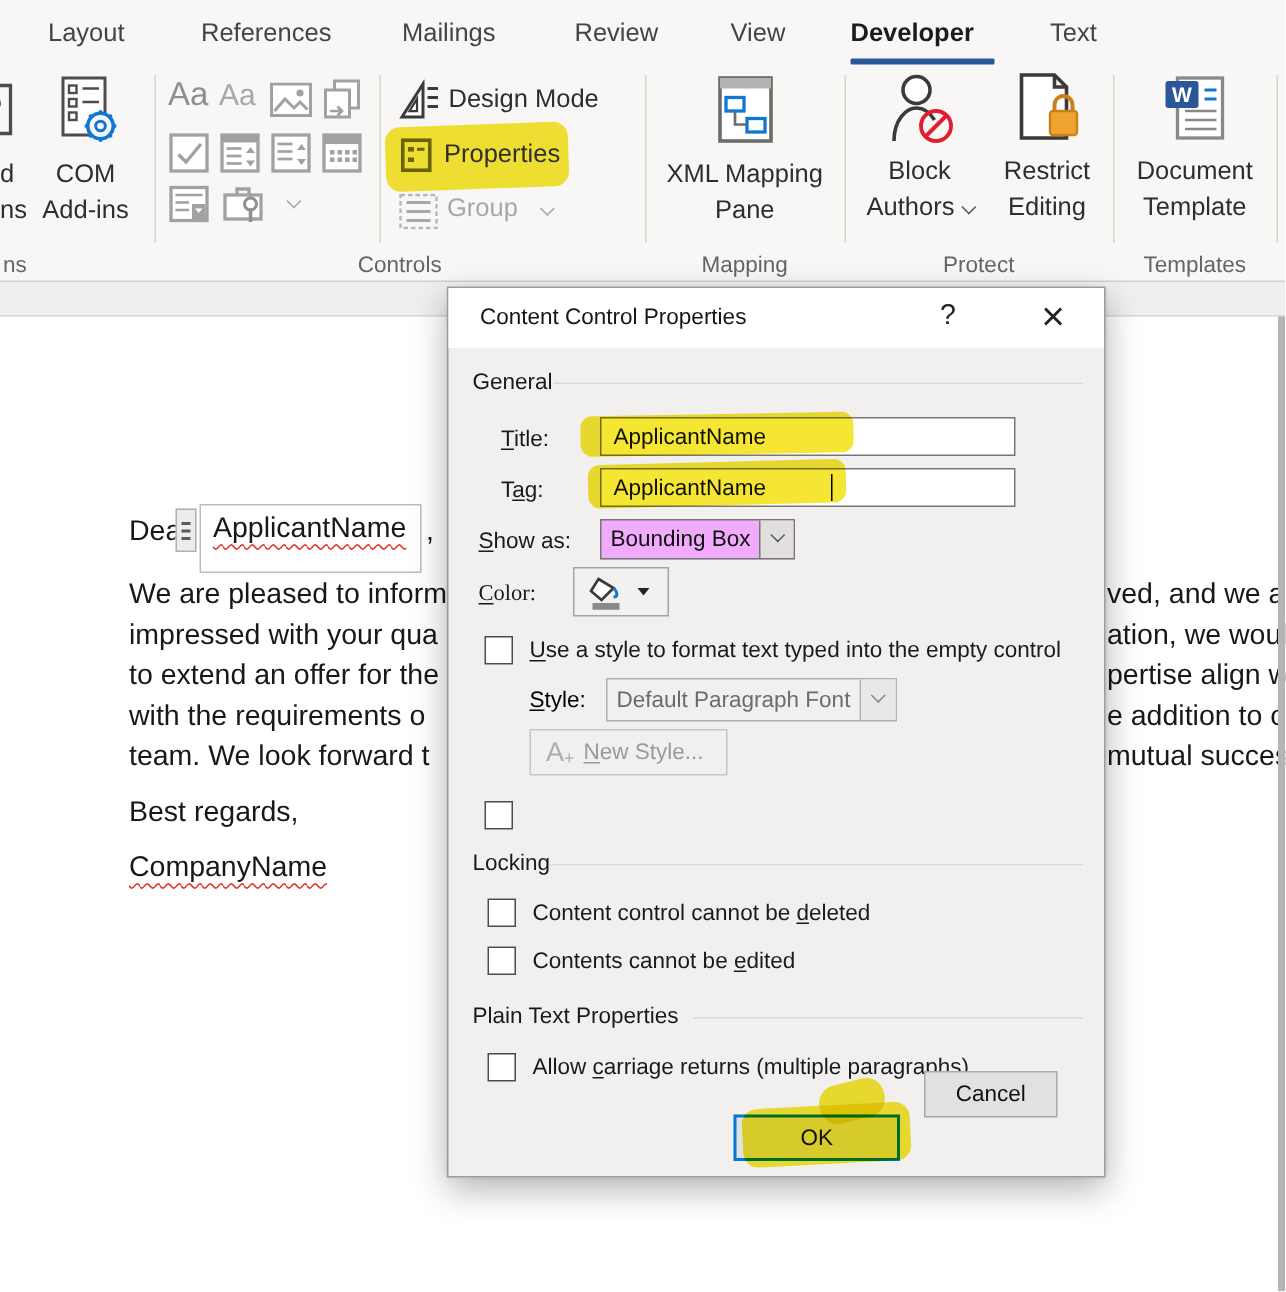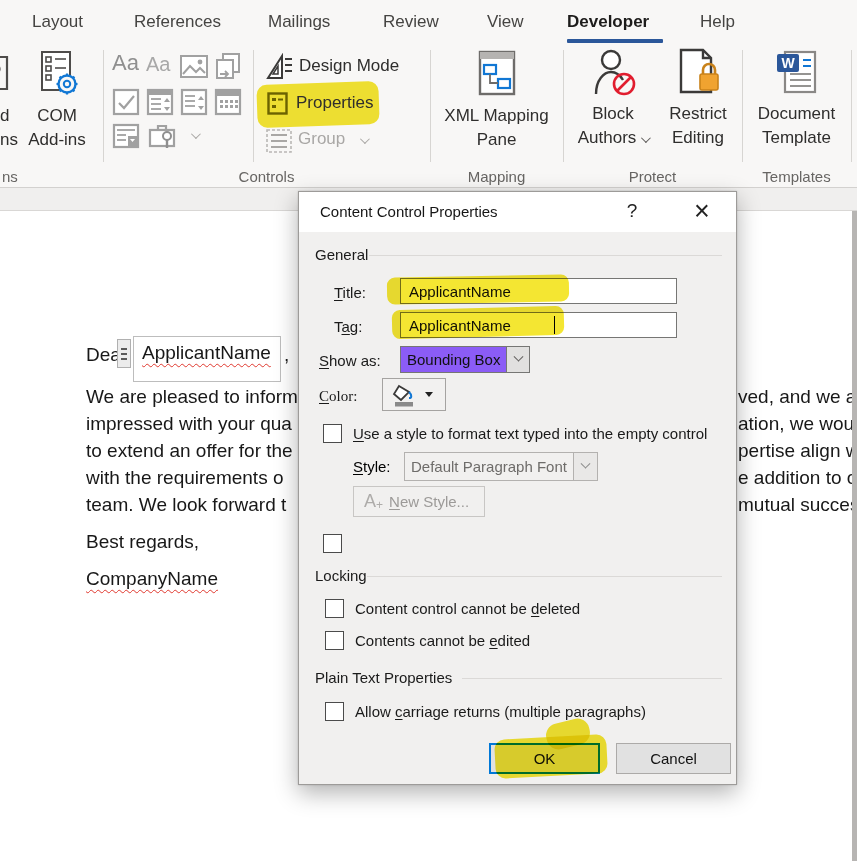--- a/index.html
+++ b/index.html
@@ -49,21 +49,21 @@
   .dlg-help { position:absolute; left:318px; top:8px; width:30px; height:26px; font-size:19px; color:#222; text-align:center; cursor:default; }
   .dlg-close { position:absolute; left:382px; top:2px; width:42px; height:34px; font-size:27px; font-weight:300;
     color:#222; text-align:center; line-height:34px; cursor:default; }
   .sect { position:absolute; font-size:15px; color:#1a1a1a; }
   .rule { position:absolute; height:1px; background:#dbd9d7; }
   .lbl { position:absolute; font-size:15px; color:#1a1a1a; white-space:nowrap; }
   .lbl.dis { color:#000000; }
   .u { text-decoration:underline; text-underline-offset:2px; }
   .inp { position:absolute; background:#fff; border:1px solid #767674; display:flex; align-items:center;
     padding-left:8px; font-size:15px; color:#111; }
-  .combo { position:absolute; border:1px solid #767674; background:#8b5cf6; display:flex; }
+  .combo { position:absolute; border:1px solid #767674; background:#f0abfc; display:flex; }
   .combo .field { display:flex; align-items:center; padding:0 6px; font-size:15px; color:#111; flex:1; white-space:nowrap; }
   .combo .dd { width:28px; background:#e1e0df; border-left:1px solid #767674; display:flex; align-items:center; justify-content:center; }
   .combo .dd .chev { margin:0; transform:rotate(45deg) translate(-2px,-2px); }
   .combo.disabled { border-color:#b3b1af; background:#f1f0ef; }
   .combo.disabled .field { color:#6e6c6a; }
   .combo.disabled .dd { background:#e9e8e7; border-left-color:#b3b1af; }
   .combo.disabled .dd .chev { border-color:#8a8a8a; }
   .cb { position:absolute; width:19px; height:19px; background:#fff; border:1px solid #4b4b4b; }
   .btn { position:absolute; display:flex; align-items:center; justify-content:center;
     font-size:15px; color:#111; background:#e1e1e1; border:1px solid #acaaa8; cursor:default; }
@@ -80,21 +80,21 @@
 <div class="screen">
 
   <div class="ribbon-area">
 
     <div class="tab" style="left:32px">Layout</div>
     <div class="tab" style="left:134px">References</div>
     <div class="tab" style="left:268px">Mailings</div>
     <div class="tab" style="left:383px">Review</div>
     <div class="tab" style="left:487px">View</div>
     <div class="tab active" style="left:567px">Developer</div>
-    <div class="tab" style="left:700px">Help</div>
+    <div class="tab" style="left:700px">Text</div>
     <div class="tab-underline" style="left:567px; top:39px; width:96px;"></div>
 
     <svg class="abs" style="left:-9px; top:55px;" width="18" height="36" viewBox="0 0 18 36">
       <path d="M4 2 h12 v32 h-12 z M4 10 c6 0 6 8 0 8" fill="none" stroke="#4e4c4a" stroke-width="2.2"></path>
     </svg>
     <div class="abs rbtn-text" style="left:0px; top:106px;">d</div>
     <div class="abs rbtn-text" style="left:0px; top:130px;">ns</div>
 
     <div class="abs" style="left:18px; top:48px; width:78px; height:112px;">
       <svg class="abs" style="left:19px; top:2px;" width="42" height="48" viewBox="0 0 42 48">
@@ -388,16 +388,16 @@
 
     <div class="sect" style="left:16px; top:477px;">Plain Text Properties</div>
     <div class="rule" style="left:163px; top:486px; width:260px;"></div>
 
     <div class="cb" style="left:26px; top:510px;"></div>
     <div class="lbl" style="left:56px; top:511px;"><span>Allow </span><span class="u">c</span><span>arriage returns (multiple paragraphs)</span></div>
 
     <div class="hl" style="left:196px; top:545px; width:112px; height:39px; transform:rotate(-3deg);"></div>
     <div class="hl" style="left:247px; top:529px; width:44px; height:26px; transform:rotate(-14deg); border-radius:12px;"></div>
     <div class="btn primary" style="left:190px; top:551px; width:111px; height:31px;">OK</div>
-    <div class="btn" style="left:317px; top:551px; width:115px; height:31px;">Cancel</div>
+    <div class="btn" style="left:317px; top:522px; width:89px; height:31px;">Cancel</div>
   </div>
 
 </div>
 
 </body></html>

